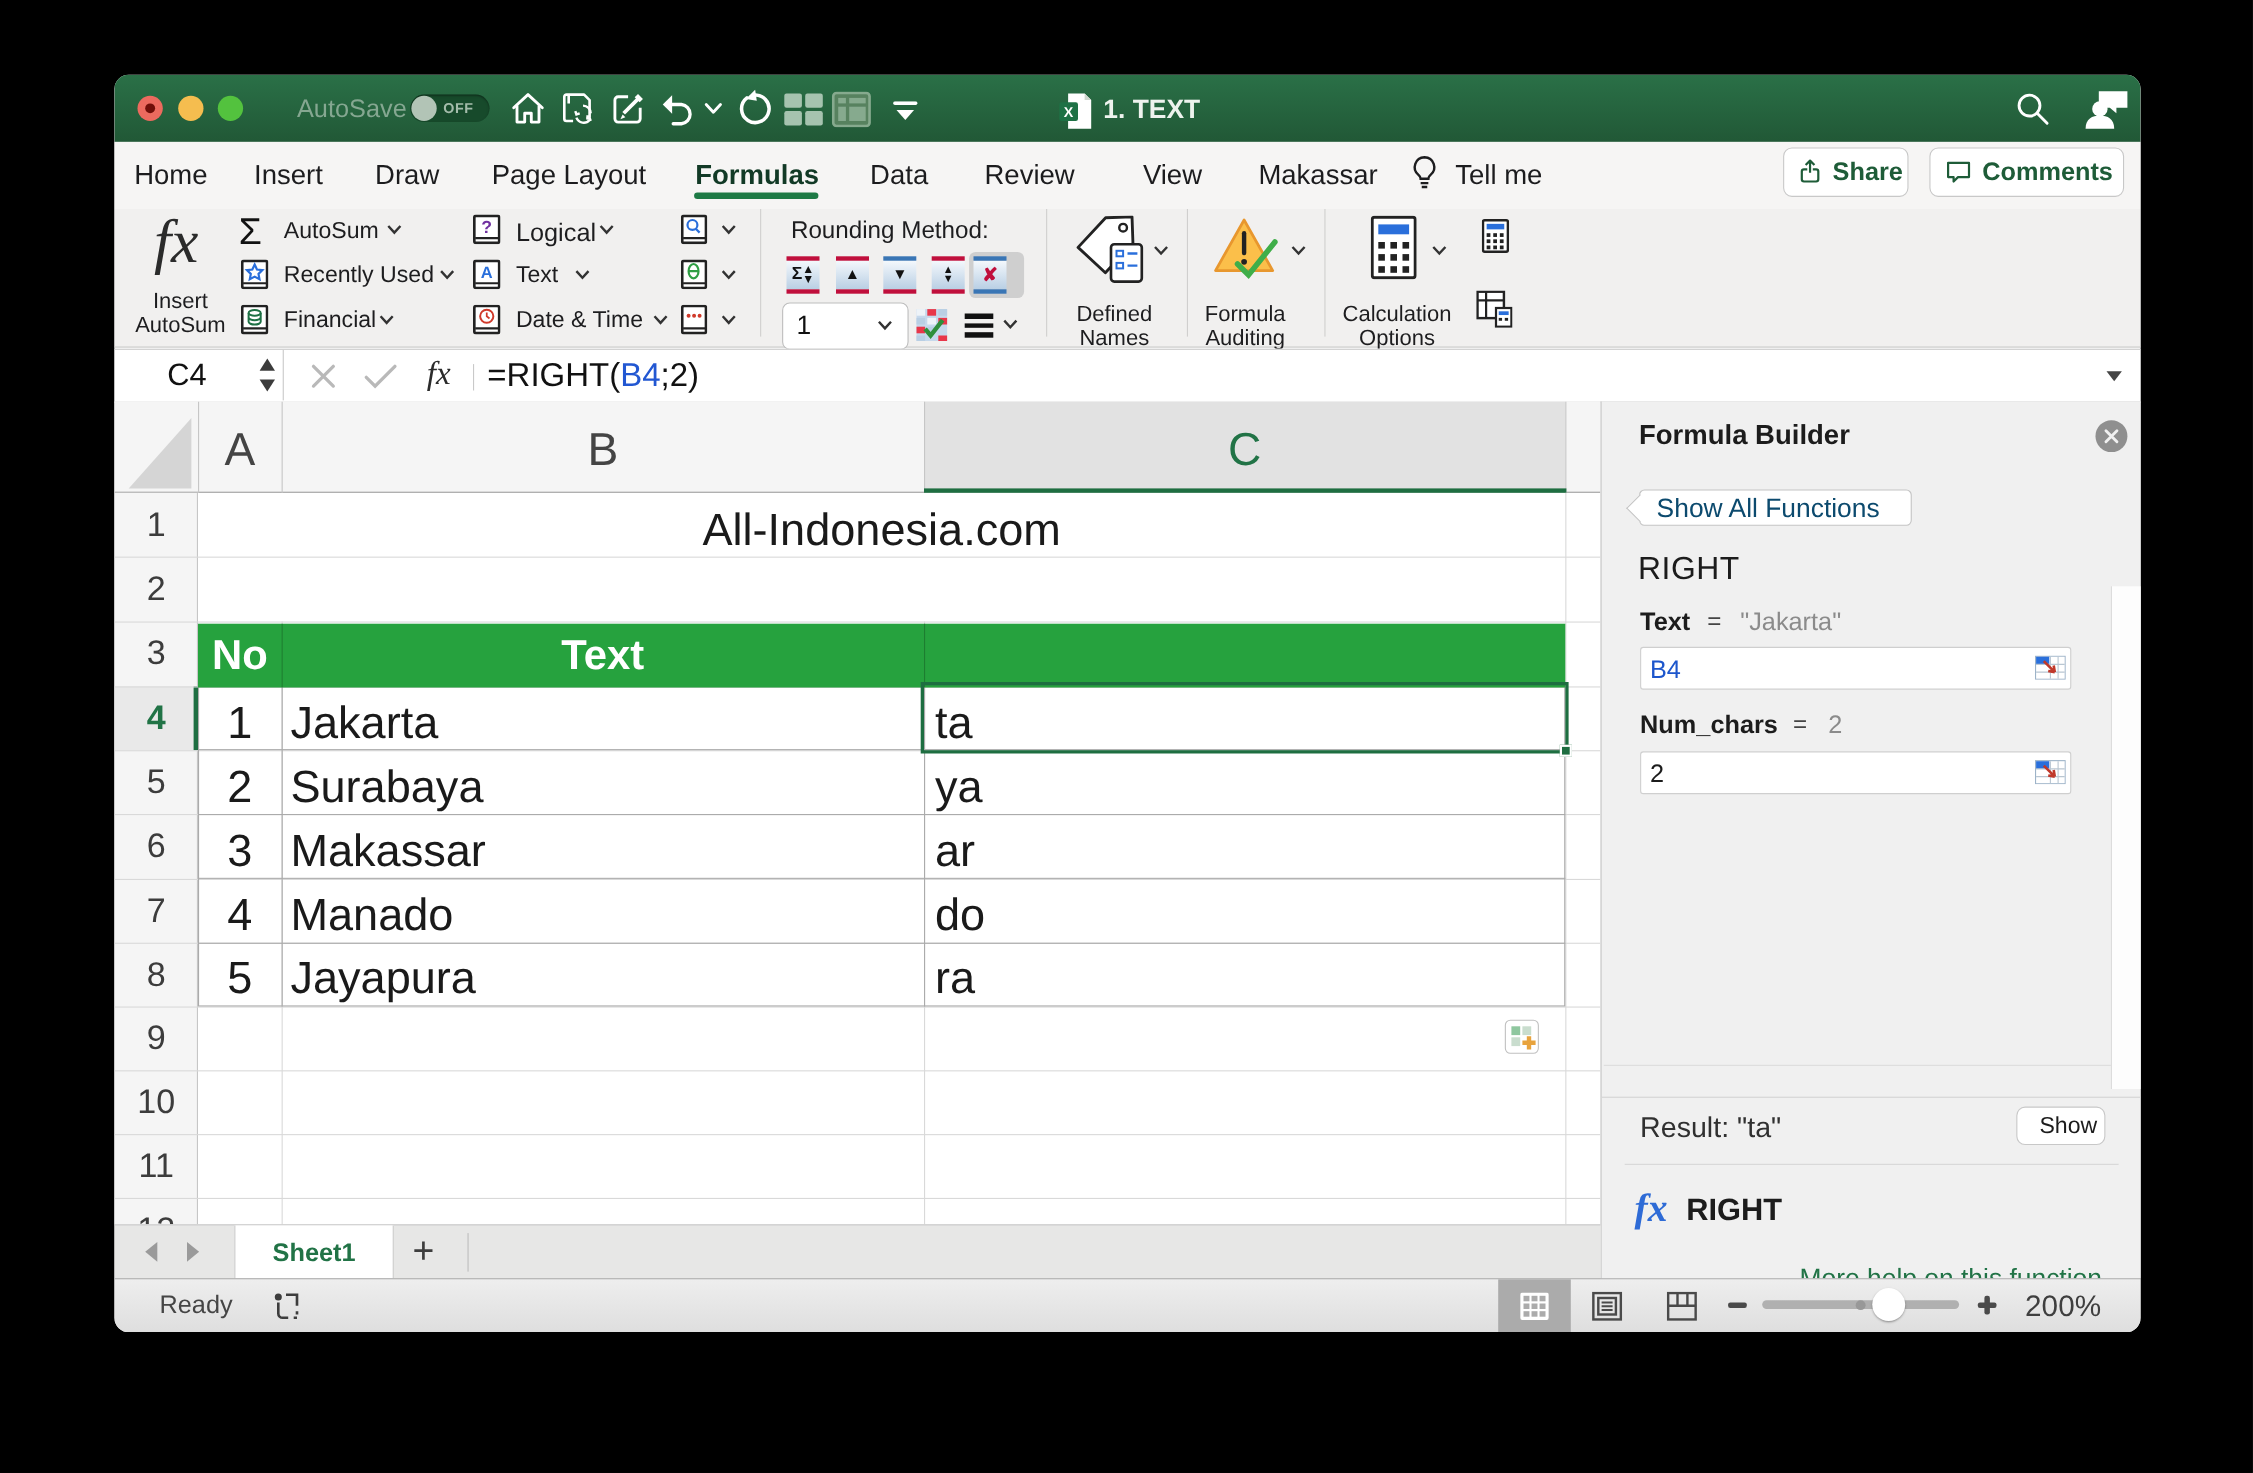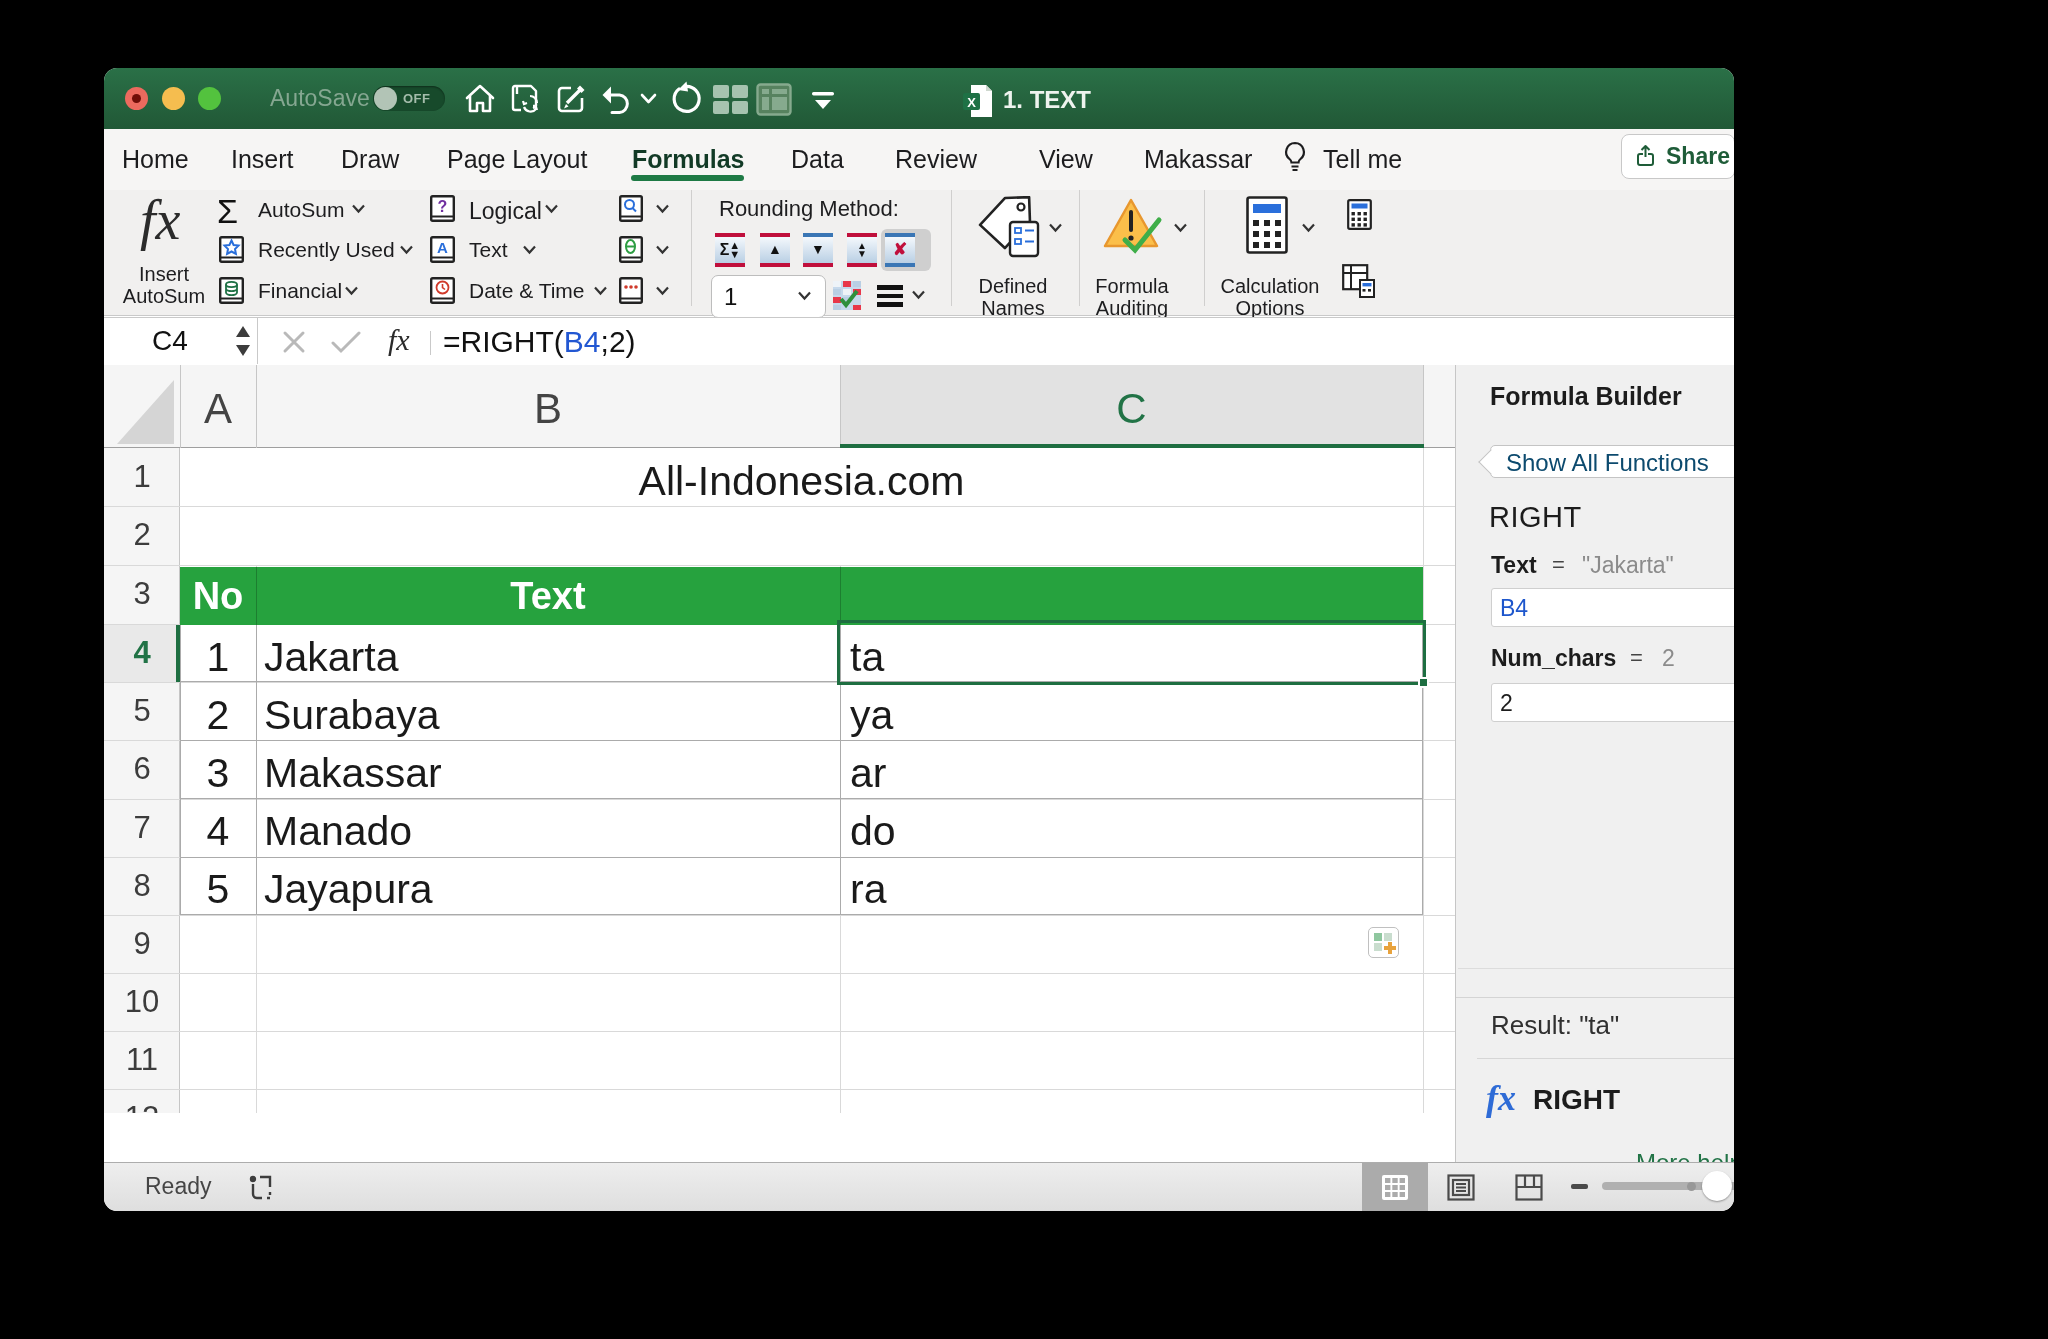--- a/index.html
+++ b/index.html
@@ -1,19 +1,19 @@
 <!DOCTYPE html>
 <html><head>
 <meta charset="utf-8">
 <style>
   html,body{margin:0;padding:0;background:#000;}
   body{width:2048px;height:1339px;position:relative;overflow:hidden;
        font-family:"Liberation Sans",sans-serif;}
   .abs{position:absolute;}
-  #win{position:absolute;left:104px;top:68px;width:1630px;height:1143px;
+  #win{position:absolute;left:104px;top:68px;width:1842px;height:1143px;
        border-radius:13px;overflow:hidden;background:#fff;}
   
   #titlebar{left:0;top:0;width:1842px;height:61px;
     background:linear-gradient(#2a7047,#215836);}
   .light{width:23px;height:23px;border-radius:50%;top:19px;}
   
   #tabrow{left:0;top:61px;width:1842px;height:61px;background:#f6f5f4;}
   .tab{top:0;height:61px;line-height:61px;font-size:25px;color:#1c1c1e;white-space:nowrap;}
   
   #ribbon{left:0;top:122px;width:1842px;height:125px;background:#f1f0ef;
@@ -513,20 +513,32 @@
     <div class="abs" style="left:2px;top:603px;width:461px;height:1px;background:#dcdcdc;"></div>
     <div class="abs" style="left:0px;top:632px;width:491px;height:1px;background:#d4d4d4;"></div>
     <div class="abs" style="left:35px;top:645px;font-size:26px;color:#303030;">Result: "ta"</div>
     <div class="abs" style="left:377px;top:641px;width:81px;height:35px;background:#fff;border:1px solid #c8c8c8;border-radius:8px;box-sizing:border-box;"></div>
     <div class="abs" style="left:398px;top:647px;font-size:21px;color:#1c1c1c;">Show</div>
     <div class="abs" style="left:21px;top:693px;width:449px;height:1px;background:#d6d6d6;"></div>
     <div class="abs" style="left:30px;top:712px;font-family:'Liberation Serif',serif;font-style:italic;font-size:36px;font-weight:bold;color:#2e6bd6;">fx</div>
     <div class="abs" style="left:77px;top:719px;font-size:28px;font-weight:bold;color:#1c1c1c;">RIGHT</div>
     <div class="abs" style="left:180px;top:784px;font-size:24px;color:#217346;">More help on this function</div>
   </div>
+  <div class="abs" id="sheetbar">
+    <svg class="abs" style="left:24px;top:13px;" width="18" height="22" viewBox="0 0 18 22" fill="#9a9a9a">
+        <path d="M15 2 L4 11 L15 20 Z"></path>
+      </svg>
+    <svg class="abs" style="left:63px;top:13px;" width="18" height="22" viewBox="0 0 18 22" fill="#9a9a9a">
+        <path d="M3 2 L14 11 L3 20 Z"></path>
+      </svg>
+    <div class="abs" style="left:109px;top:0;width:145px;height:48px;background:#fff;border-left:1px solid #c9c9c9;border-right:1px solid #c9c9c9;box-sizing:border-box;"></div>
+    <div class="abs" style="left:109px;top:11px;width:145px;text-align:center;font-size:23px;font-weight:bold;color:#217346;">Sheet1</div>
+    <div class="abs" style="left:271px;top:4px;font-size:34px;color:#3d3d3d;font-weight:300;">+</div>
+    <div class="abs" style="left:321px;top:7px;width:1px;height:35px;background:#bdbdbd;"></div>
+  </div>
   <div class="abs" id="statusbar">
     <div class="abs" style="left:41px;top:10px;font-size:23px;color:#454545;">Ready</div>
     <svg class="abs" style="left:144px;top:11px;" width="27" height="27" viewBox="0 0 27 27" fill="none" stroke="#3d3d3d" stroke-width="2.4">
       <circle cx="5" cy="5" r="3.2" fill="#3d3d3d" stroke="none"></circle>
       <path d="M5 10 V20 A4 4 0 0 0 9 24 H14 M19 24 h3 M12 3 H22 V13 M22 18 v3"></path>
     </svg>
     <div class="abs" style="left:1258px;top:0;width:66px;height:48px;background:#ababab;"></div>
     <svg class="abs" style="left:1278px;top:12px;" width="26" height="25" viewBox="0 0 26 25">
       <rect x="0" y="0" width="26" height="25" rx="2" fill="#fff"></rect>
       <g fill="#ababab">

